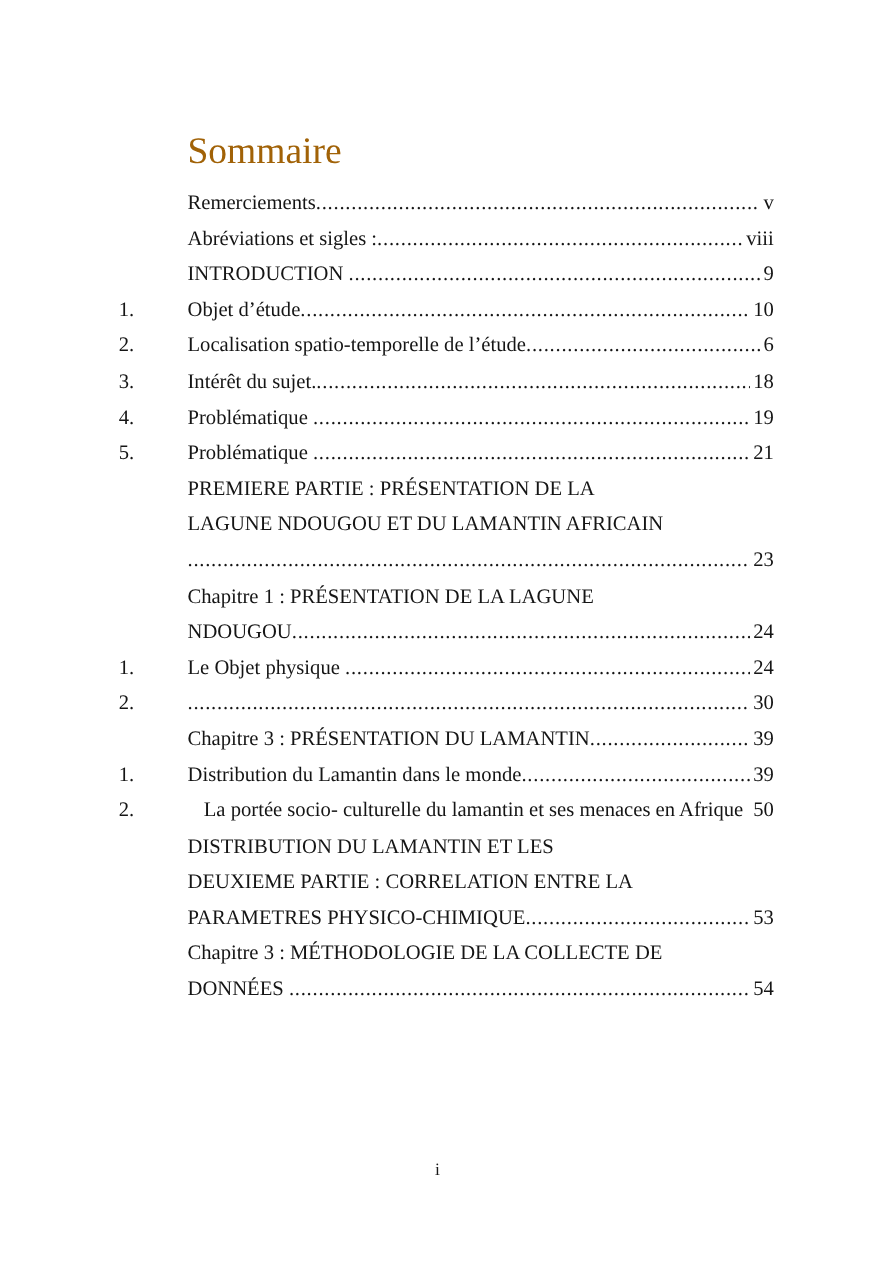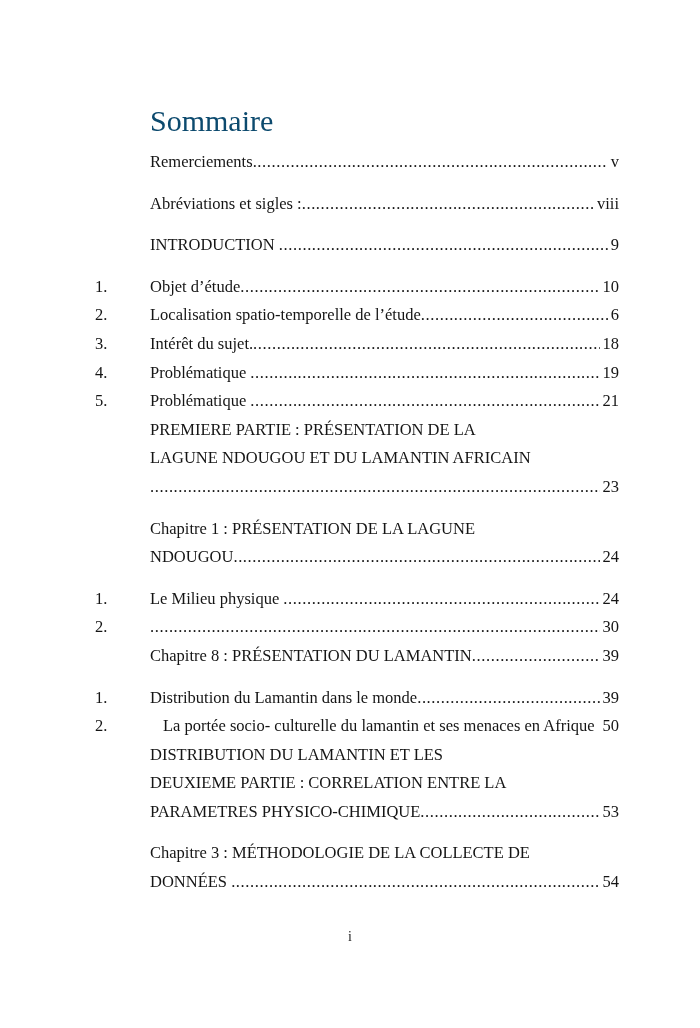--- a/index.html
+++ b/index.html
@@ -15,33 +15,33 @@
     position: relative;
     width: 700px;
     height: 1028px;
     background: #ffffff;
   }
   .title {
     padding: 104px 0 0 150px;
     font-size: 30px;
     line-height: 34px;
     font-weight: normal;
-    color: #0c4a6e;
+    color: #a16207;
   }
   .toc { margin-top: 10px; }
   .toc-row {
     display: flex;
     align-items: flex-end;
     padding-left: 95px;
     padding-right: 81px;
     font-size: 16.5px;
     line-height: 28.6px;
     white-space: nowrap;
   }
-  .toc-row.gap { margin-top: 13px; }
+  .toc-row.gap { }
   .num { width: 55px; flex: 0 0 55px; }
   .label { flex: 0 0 auto; white-space: pre; }
   .label.italic { font-style: italic; }
   .label.indent { padding-left: 13px; }
   .dots {
     flex: 1 1 auto;
     min-width: 0;
     overflow: hidden;
     white-space: nowrap;
     letter-spacing: 0.6px;
@@ -140,32 +140,32 @@
     <span class="pg"></span>
   </div>
       <div class="toc-row">
     <span class="num"></span>
     <span class="label">NDOUGOU</span>
     <span class="dots"></span>
     <span class="pg">24</span>
   </div>
       <div class="toc-row gap">
     <span class="num">1.</span>
-    <span class="label">Le Milieu physique </span>
+    <span class="label">Le Objet physique </span>
     <span class="dots"></span>
     <span class="pg">24</span>
   </div>
       <div class="toc-row">
     <span class="num">2.</span>
     <span class="dots"></span>
     <span class="pg">30</span>
   </div>
       <div class="toc-row">
     <span class="num"></span>
-    <span class="label">Chapitre 8 : PRÉSENTATION DU LAMANTIN</span>
+    <span class="label">Chapitre 3 : PRÉSENTATION DU LAMANTIN</span>
     <span class="dots"></span>
     <span class="pg">39</span>
   </div>
       <div class="toc-row gap">
     <span class="num">1.</span>
     <span class="label">Distribution du Lamantin dans le monde</span>
     <span class="dots"></span>
     <span class="pg">39</span>
   </div>
       <div class="toc-row">

